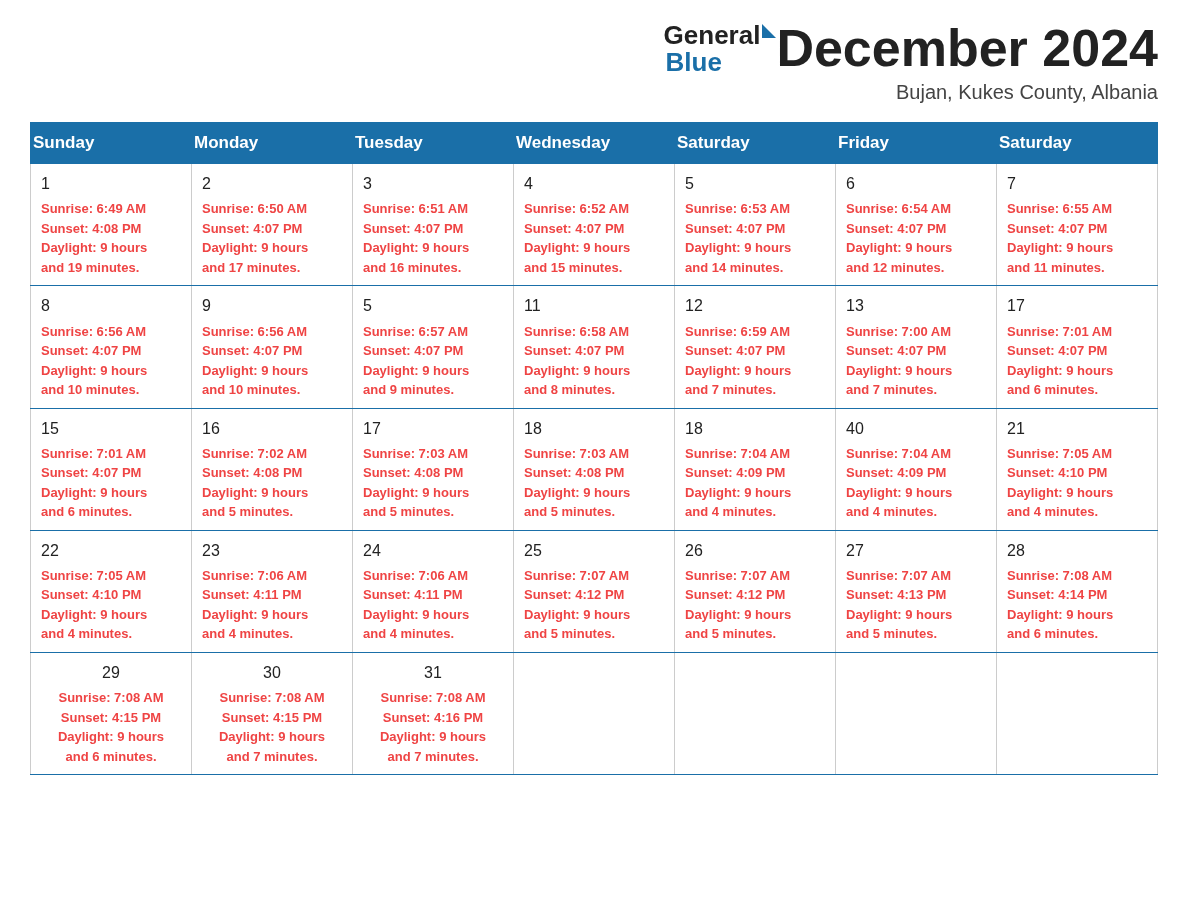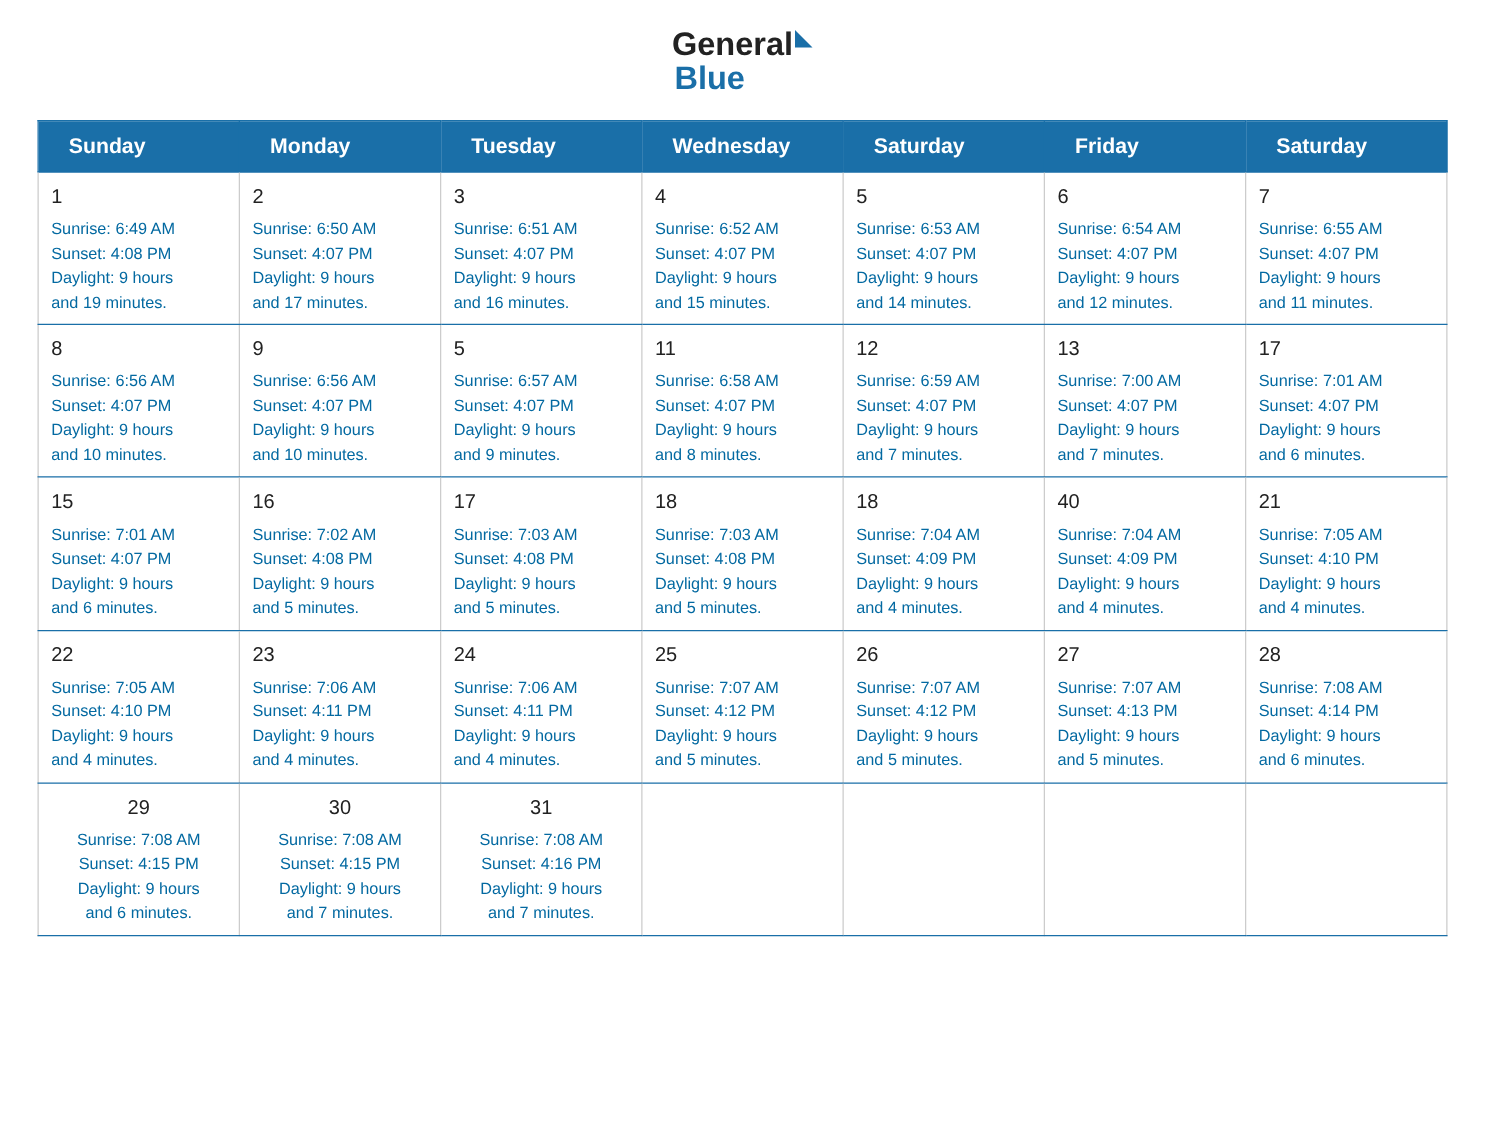--- a/index.html
+++ b/index.html
@@ -7,21 +7,21 @@
       font-family: Arial, sans-serif;
       background: #fff;
       color: #222;
       width: 1188px;
       min-height: 918px;
       padding: 20px 30px;
     }
     .header {
       display: flex;
       align-items: flex-start;
-      justify-content: center;
+      justify-content: flex-end;
       margin-bottom: 18px;
     }
     .logo {
       display: flex;
       flex-direction: column;
       align-items: flex-start;
     }
     .logo-top {
       display: flex;
       align-items: center;
@@ -66,21 +66,21 @@
     .calendar {
       width: 100%;
       border-collapse: collapse;
       border: 1.5px solid #1a6fa8;
     }
     .calendar th {
       background: #1a6fa8;
       color: #fff;
       font-size: 17px;
       font-weight: bold;
-      padding: 10px 24px;
+      padding: 10px 2px;
       text-align: left;
       border: 1px solid #1a6fa8;
     }
     .calendar td {
       vertical-align: top;
       padding: 8px 10px;
       border: 1px solid #ccc;
       border-bottom: 1.5px solid #1a6fa8;
       font-size: 13.5px;
       line-height: 1.45;
@@ -91,38 +91,43 @@
       background: #fff;
     }
     .day-num {
       font-size: 16px;
       font-weight: normal;
       display: block;
       margin-bottom: 4px;
     }
     .day-info {
       font-size: 13px;
-      color: #0369a1;
+      color: #ef4444;
       line-height: 1.5;
+      font-weight: bold;
     }
     .calendar tr:last-child td {
       border-bottom: 1.5px solid #1a6fa8;
       text-align: center;
     }
   </style>
 </head>
 <body>
 
 <div class="header">
   <div class="logo">
     <div class="logo-top">
       <span class="logo-general">General</span>
       <div class="logo-arrow"></div>
     </div>
     <span class="logo-blue">Blue</span>
+  </div>
+  <div class="title-block">
+    <div class="month-title">December 2024</div>
+    <div class="location">Bujan, Kukes County, Albania</div>
   </div>
 </div>
 
 <table class="calendar">
   <thead>
     <tr>
       <th>Sunday</th>
       <th>Monday</th>
       <th>Tuesday</th>
       <th>Wednesday</th>

